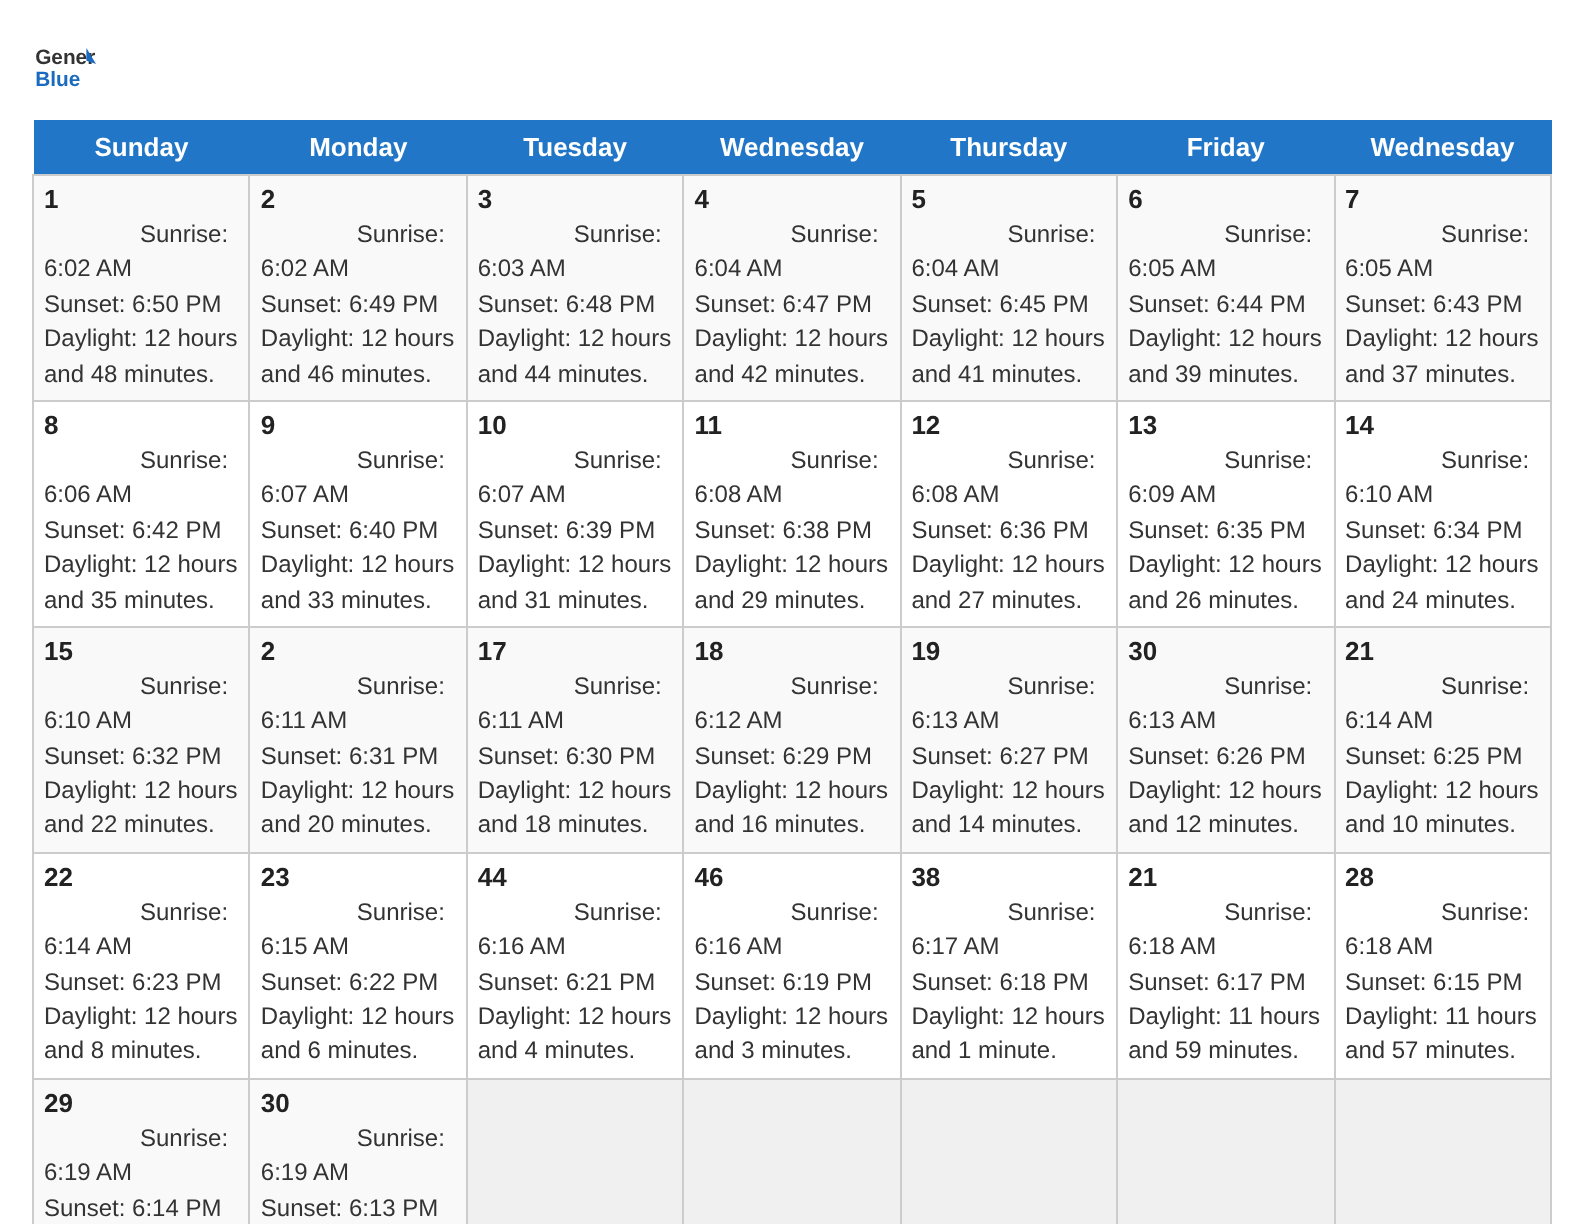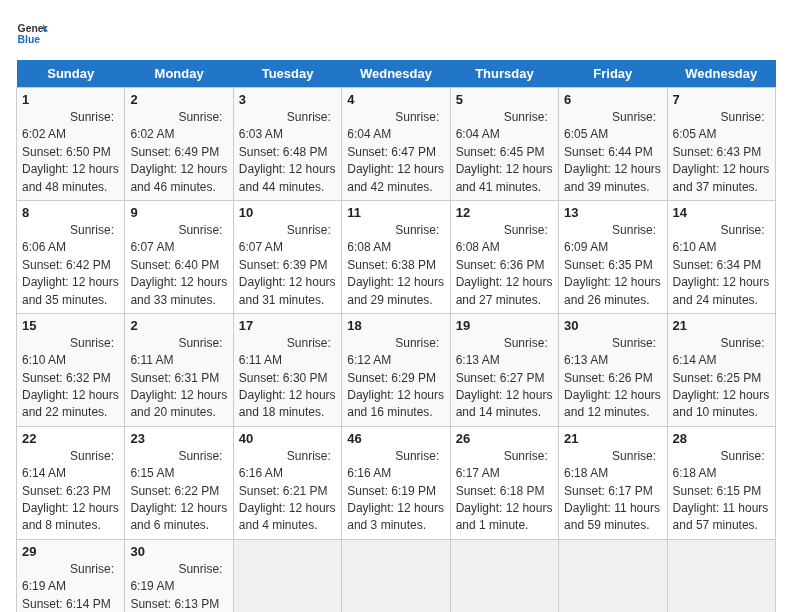--- a/index.html
+++ b/index.html
@@ -131,23 +131,23 @@
         <td><span class="day-num">2</span><span class="day-detail">Sunrise: 6:11 AM<br>Sunset: 6:31 PM<br>Daylight: 12 hours and 20 minutes.</span></td>
         <td><span class="day-num">17</span><span class="day-detail">Sunrise: 6:11 AM<br>Sunset: 6:30 PM<br>Daylight: 12 hours and 18 minutes.</span></td>
         <td><span class="day-num">18</span><span class="day-detail">Sunrise: 6:12 AM<br>Sunset: 6:29 PM<br>Daylight: 12 hours and 16 minutes.</span></td>
         <td><span class="day-num">19</span><span class="day-detail">Sunrise: 6:13 AM<br>Sunset: 6:27 PM<br>Daylight: 12 hours and 14 minutes.</span></td>
         <td><span class="day-num">30</span><span class="day-detail">Sunrise: 6:13 AM<br>Sunset: 6:26 PM<br>Daylight: 12 hours and 12 minutes.</span></td>
         <td><span class="day-num">21</span><span class="day-detail">Sunrise: 6:14 AM<br>Sunset: 6:25 PM<br>Daylight: 12 hours and 10 minutes.</span></td>
       </tr>
       <tr>
         <td><span class="day-num">22</span><span class="day-detail">Sunrise: 6:14 AM<br>Sunset: 6:23 PM<br>Daylight: 12 hours and 8 minutes.</span></td>
         <td><span class="day-num">23</span><span class="day-detail">Sunrise: 6:15 AM<br>Sunset: 6:22 PM<br>Daylight: 12 hours and 6 minutes.</span></td>
-        <td><span class="day-num">40</span><span class="day-detail">Sunrise: 6:16 AM<br>Sunset: 6:21 PM<br>Daylight: 12 hours and 4 minutes.</span></td>
+        <td><span class="day-num">44</span><span class="day-detail">Sunrise: 6:16 AM<br>Sunset: 6:21 PM<br>Daylight: 12 hours and 4 minutes.</span></td>
         <td><span class="day-num">46</span><span class="day-detail">Sunrise: 6:16 AM<br>Sunset: 6:19 PM<br>Daylight: 12 hours and 3 minutes.</span></td>
-        <td><span class="day-num">26</span><span class="day-detail">Sunrise: 6:17 AM<br>Sunset: 6:18 PM<br>Daylight: 12 hours and 1 minute.</span></td>
+        <td><span class="day-num">38</span><span class="day-detail">Sunrise: 6:17 AM<br>Sunset: 6:18 PM<br>Daylight: 12 hours and 1 minute.</span></td>
         <td><span class="day-num">21</span><span class="day-detail">Sunrise: 6:18 AM<br>Sunset: 6:17 PM<br>Daylight: 11 hours and 59 minutes.</span></td>
         <td><span class="day-num">28</span><span class="day-detail">Sunrise: 6:18 AM<br>Sunset: 6:15 PM<br>Daylight: 11 hours and 57 minutes.</span></td>
       </tr>
       <tr>
         <td><span class="day-num">29</span><span class="day-detail">Sunrise: 6:19 AM<br>Sunset: 6:14 PM<br>Daylight: 11 hours and 55 minutes.</span></td>
         <td><span class="day-num">30</span><span class="day-detail">Sunrise: 6:19 AM<br>Sunset: 6:13 PM<br>Daylight: 11 hours and 53 minutes.</span></td>
         <td class="empty"></td>
         <td class="empty"></td>
         <td class="empty"></td>
         <td class="empty"></td>

